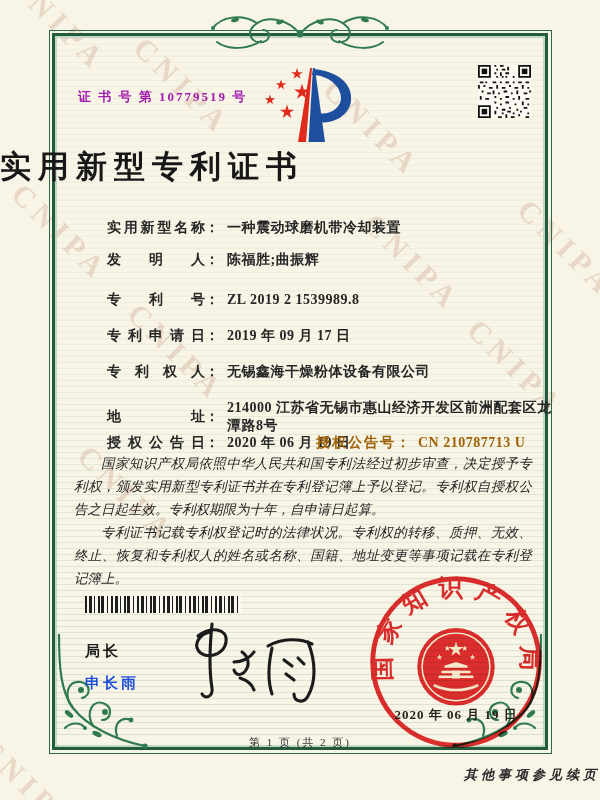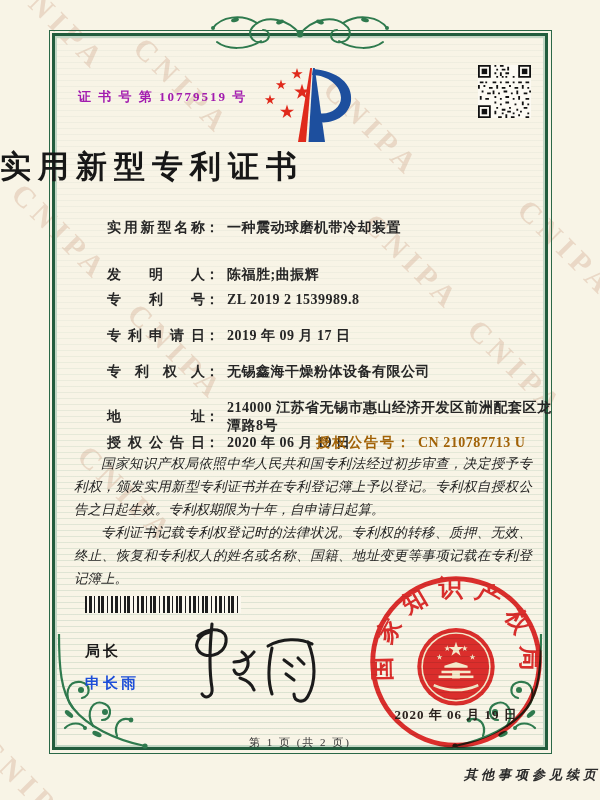--- a/index.html
+++ b/index.html
@@ -182,21 +182,21 @@
     </g>
   </svg>
 
   <div class="title">实用新型专利证书</div>
 
   <div class="frow" style="top:219px">
     <span class="flabel">实用新型名称</span>
       <span class="fcolon">：</span>
     <span class="fvalue">一种震动球磨机带冷却装置</span>
   </div>
-  <div class="frow" style="top:266px">
+  <div class="frow" style="top:251px">
     <span class="flabel">发明人</span>
       <span class="fcolon">：</span>
     <span class="fvalue">陈福胜;曲振辉</span>
   </div>
   <div class="frow" style="top:291px">
     <span class="flabel">专利号</span>
       <span class="fcolon">：</span>
     <span class="fvalue">ZL 2019 2 1539989.8</span>
   </div>
   <div class="frow" style="top:327px">

